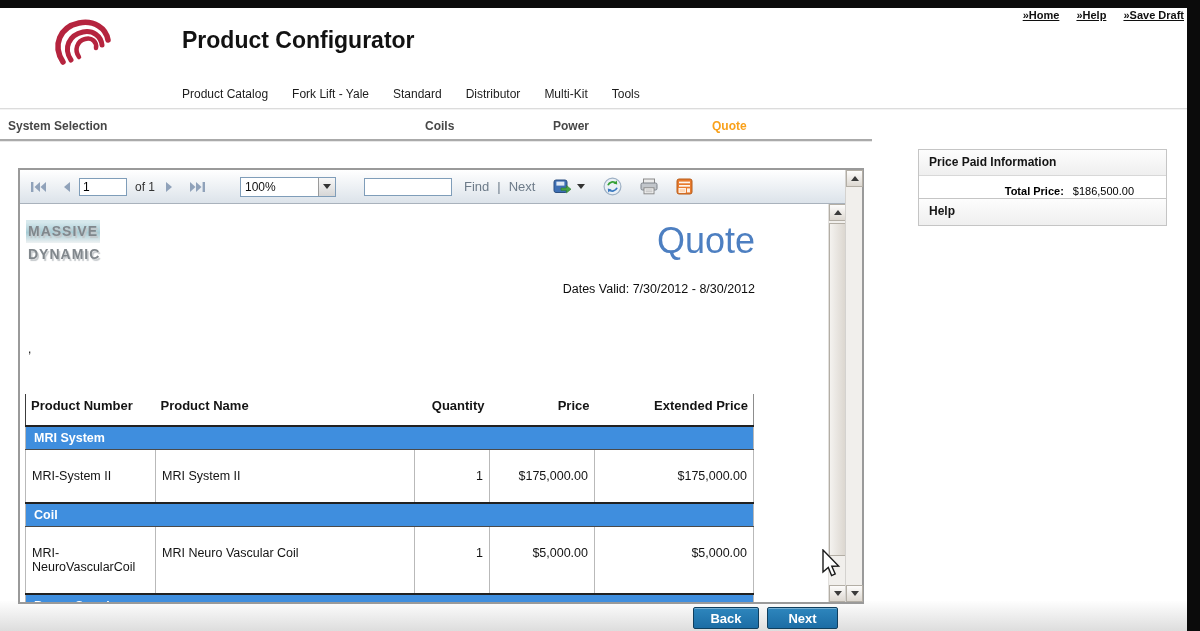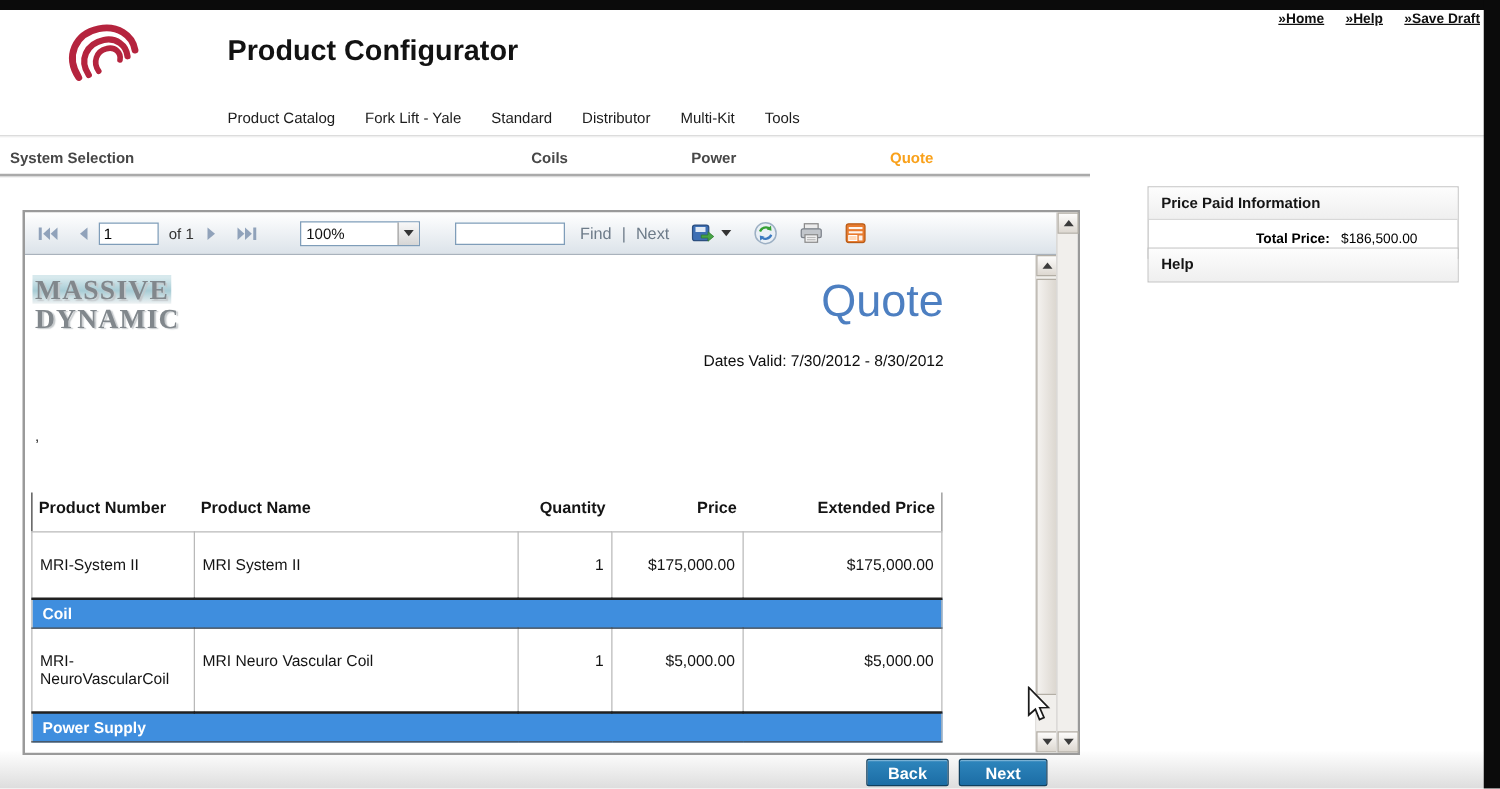--- a/index.html
+++ b/index.html
@@ -59,22 +59,22 @@
   .sb-btn  { position:absolute; left:0; width:17px; height:17px; background:linear-gradient(#fdfcfb,#ddd8d1);
              border:1px solid #b3aea5; display:flex; align-items:center; justify-content:center; cursor:pointer; }
   .sb-up-arrow   { width:0; height:0; border-left:4px solid transparent; border-right:4px solid transparent; border-bottom:5px solid #3b3b3b; }
   .sb-down-arrow { width:0; height:0; border-left:4px solid transparent; border-right:4px solid transparent; border-top:5px solid #3b3b3b; }
   .sb-thumb { position:absolute; left:0; width:17px; background:linear-gradient(90deg,#f4f2ef,#dcd7d0);
               border:1px solid #b3aea5; cursor:pointer; }
   .inner-scroll { right:0; height:100%; border-left:1px solid #e2e0dd; }
   .outer-scroll { position:relative; width:17px; background:#f1efec; border-left:1px solid #d4d2cf; }
 
   
-  .md-logo { position:absolute; left:6px; top:16px; font-weight:bold; font-size:22px; line-height:23px;
-             letter-spacing:1px; color:#81878c; text-shadow:1.5px 1.5px 1px #c4c8cb;font-family:Liberation Serif, serif; }
+  .md-logo { position:absolute; left:6px; top:16px; font-weight:bold; font-size:14px; line-height:23px;
+             letter-spacing:1px; color:#81878c; text-shadow:1.5px 1.5px 1px #c4c8cb; }
   .md-line1 { background:linear-gradient(#d7e9ed 10%, #a7ccd5 55%, #eef2f3 100%); display:inline-block; padding:0 2px; }
   .md-line2 { display:inline-block; padding:0 2px; }
   .quote-title { position:absolute; top:16px; right:90px; font-size:36px; color:#4d7fc1; }
   .dates-valid { position:absolute; top:78px; right:90px; font-size:12.5px; color:#0e0e0e; }
   .addr-note { position:absolute; left:8px; top:138px; font-size:12px; color:#111; }
 
   table.q-table { position:absolute; left:5px; top:190px; width:728px; border-collapse:collapse;
                   table-layout:fixed; font-size:12.5px; color:#141414; }
   .q-table { border-left:1px solid #3c3c3c; border-right:1px solid #8d8d8d; }
   .q-table th { font-weight:bold; font-size:13px; padding:4px 5px 12px 5px; }
@@ -257,20 +257,23 @@
             </colgroup>
           <tbody>
               <tr>
             <th class="al">Product Number</th>
             <th class="al">Product Name</th>
             <th class="ar">Quantity</th>
             <th class="ar">Price</th>
             <th class="ar">Extended Price</th>
           </tr>
 
+          <tr class="grp">
+            <td colspan="5">MRI System</td>
+          </tr>
           <tr>
             <td>MRI-System II</td>
             <td class="name">
                   <div>MRI System II</div>
                 </td>
             <td class="ar">1</td>
             <td class="ar">$175,000.00</td>
             <td class="ar">$175,000.00</td>
           </tr>
 

